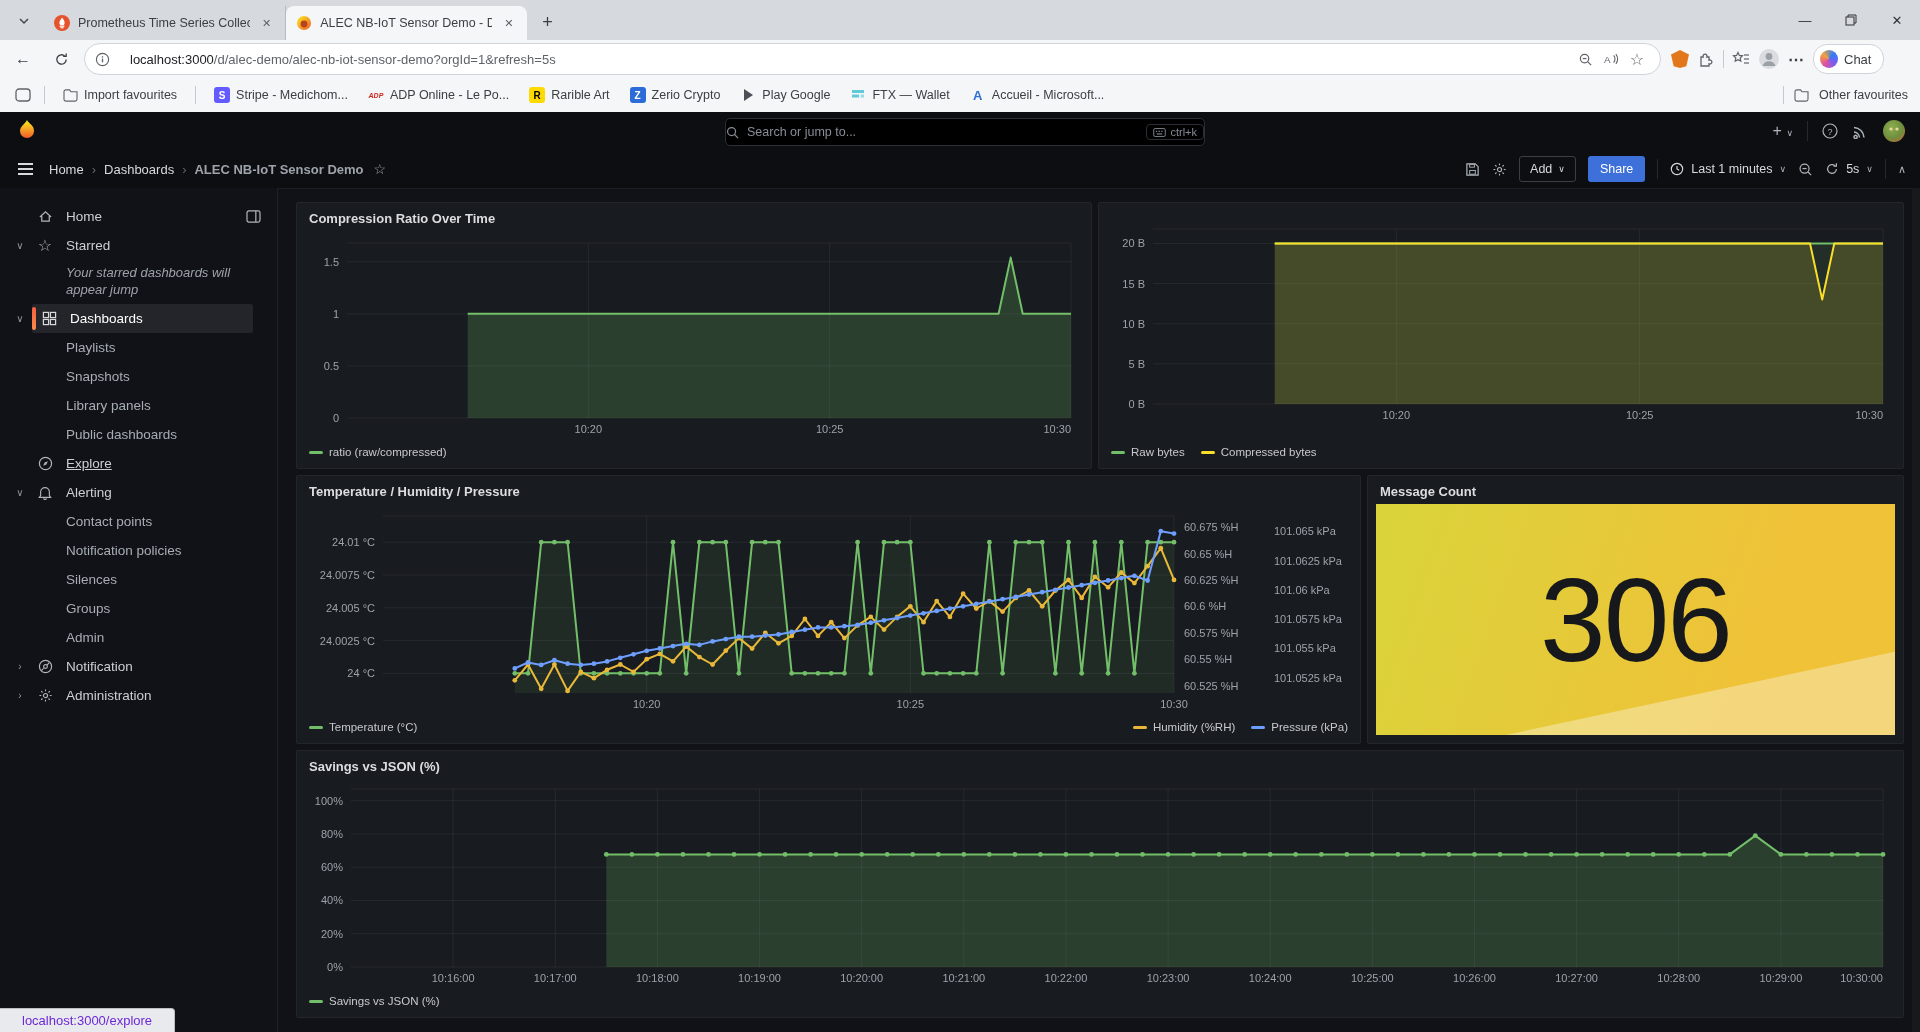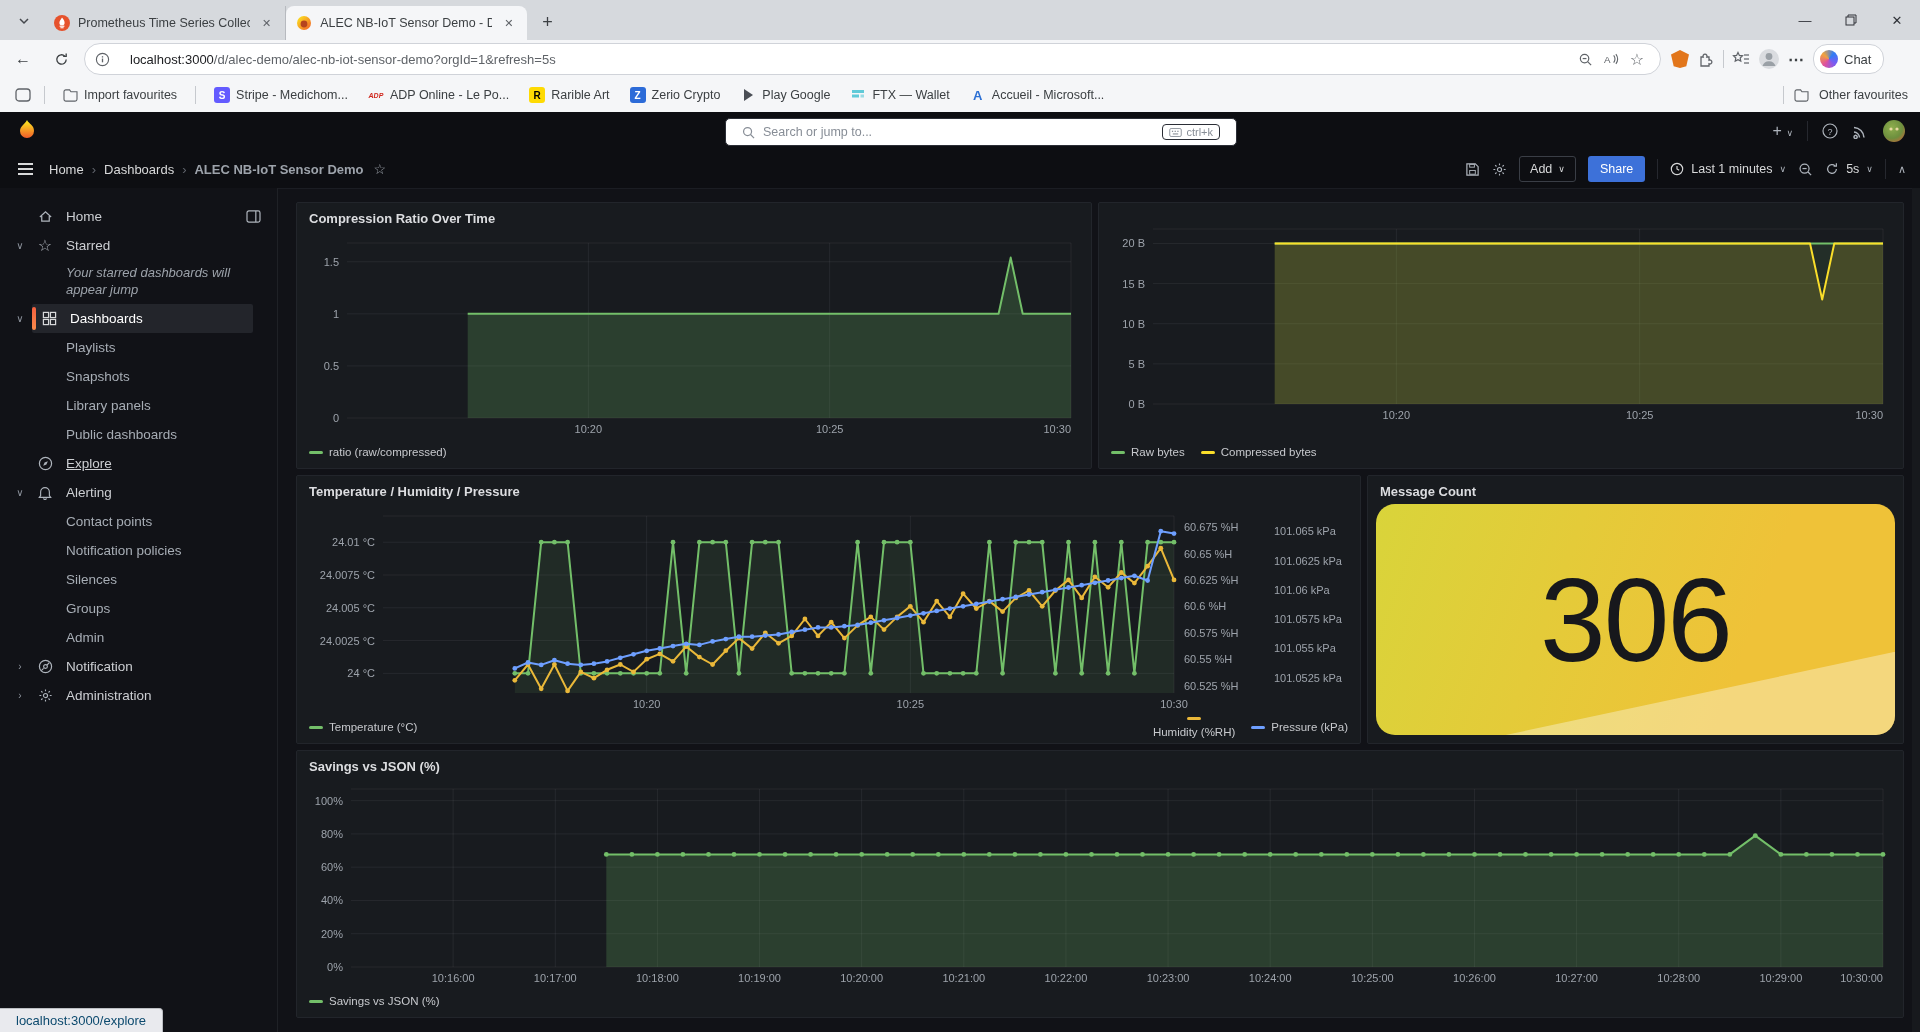--- a/index.html
+++ b/index.html
@@ -25,21 +25,21 @@
   .vdiv{width:1px;height:18px;background:#c6c9ce;}
   .chatpill{height:28px;background:#ffffff;border:1px solid #d0d3d9;border-radius:14px;display:flex;align-items:center;gap:6px;padding:0 12px 0 6px;font-size:13px;color:#3c4043;}
   .copilot{width:18px;height:18px;border-radius:50%;background:conic-gradient(from 40deg,#2f7df6,#7b5bf2,#e0529c,#f2a33c,#2f7df6);}
   .bookmarksrow{position:absolute;left:0;top:78px;width:1920px;height:34px;background:#f5f6f8;border-bottom:1px solid #d8dade;display:flex;align-items:center;font-size:12.5px;color:#3c4043;}
   .bm{display:flex;align-items:center;gap:6px;padding:0 10px;height:24px;border-radius:4px;white-space:nowrap;}
   .fav{width:16px;height:16px;border-radius:3px;display:flex;align-items:center;justify-content:center;font-size:10px;font-weight:bold;color:#fff;flex:0 0 auto;}
   .bm-right{margin-left:auto;display:flex;align-items:center;margin-right:12px;gap:10px;}
   
   .gf{position:absolute;left:0;top:112px;width:1920px;height:920px;background:#111217;}
   .gf-topbar{position:absolute;left:0;top:0;width:1920px;height:38px;background:#0d0e12;border-bottom:1px solid #1b1d23;display:flex;align-items:center;}
-  .gf-search{position:absolute;left:725px;top:6px;width:478px;height:26px;background:#ffffff;border:1px solid #2b2e36;border-radius:5px;display:flex;align-items:center;padding:0 16px;color:#878d96;font-size:12.5px;gap:8px;}
+  .gf-search{position:absolute;left:725px;top:6px;width:478px;height:26px;background:#000000;border:1px solid #2b2e36;border-radius:5px;display:flex;align-items:center;padding:0 0;color:#878d96;font-size:12.5px;gap:8px;}
   .kbd{margin-left:auto;border:1px solid #2b2e36;border-radius:4px;padding:1px 6px;font-size:11px;color:#878d96;display:flex;align-items:center;gap:4px;}
   .gf-top-right{position:absolute;right:14px;top:0;height:38px;display:flex;align-items:center;gap:14px;color:#aeb4bc;}
   .gf-toolbar{position:absolute;left:0;top:38px;width:1920px;height:38px;background:#0d0e12;border-bottom:1px solid #1b1d23;display:flex;align-items:center;}
   .crumb{font-size:13px;color:#d8d9da;}
   .crumb.current{color:#9da3ab;font-weight:bold;}
   .crumb-sep{color:#61656d;margin:0 8px;font-size:13px;}
   .tb-right{margin-left:auto;display:flex;align-items:center;gap:12px;margin-right:14px;color:#aeb4bc;}
   .btn-outline{border:1px solid #3a3e46;border-radius:3px;height:26px;display:flex;align-items:center;gap:6px;padding:0 10px;font-size:12.5px;color:#d8d9da;background:transparent;}
   .btn-share{border:none;border-radius:3px;height:26px;display:flex;align-items:center;padding:0 12px;font-size:12.5px;color:#fff;}
   .timebox{display:flex;align-items:center;gap:7px;font-size:12.5px;color:#d8d9da;}
@@ -59,25 +59,25 @@
   .panel{position:absolute;background:#181b1f;border:1px solid #22252b;border-radius:2px;display:flex;flex-direction:column;}
   .ptitle{height:26px;display:flex;align-items:center;padding:2px 12px 0;font-size:13px;font-weight:700;color:#dcdde0;flex:0 0 auto;}
   .pchart{flex:1;margin:2px 6px 0;}
   .pchart svg{width:100%;height:100%;display:block;}
   .plegend{flex:0 0 24px;display:flex;align-items:center;gap:16px;padding:0 12px 4px;font-size:11.5px;color:#c7c9cd;}
   .li{display:flex;align-items:center;gap:6px;white-space:nowrap;}
   .chip{width:14px;height:3px;border-radius:2px;display:inline-block;}
   .grid{stroke:rgba(204,204,220,0.08);stroke-width:1;}
   .tick{fill:#9da3ab;font-size:11px;font-family:"Liberation Sans",sans-serif;}
   
-  .statbody{flex:1;margin:0 8px 8px;position:relative;overflow:hidden;display:flex;align-items:center;justify-content:center;border-radius:19px;}
+  .statbody{flex:1;margin:0 8px 8px;position:relative;overflow:hidden;display:flex;align-items:center;justify-content:center;}
   .statval{font-size:118px;font-weight:500;color:#17181c;letter-spacing:-2px;z-index:2;}
   .stat-tri{position:absolute;right:0;bottom:0;width:75%;height:36%;clip-path:polygon(0 100%,100% 0,100% 100%);z-index:1;}
   .gf-scroll{position:absolute;right:0;top:76px;width:8px;height:844px;background:#17191d;}
-  .status-tip{position:absolute;left:0;bottom:0;background:#e9eaee;border:1px solid #bcbec3;border-left:none;border-bottom:none;border-radius:0 4px 0 0;padding:4px 16px;font-size:13px;color:#0c4a6e;z-index:50;}
+  .status-tip{position:absolute;left:0;bottom:0;background:#e9eaee;border:1px solid #bcbec3;border-left:none;border-bottom:none;border-radius:0 4px 0 0;padding:4px 22px;font-size:13px;color:#6d28d9;z-index:50;}
   svg.ic{display:block;}
 </style>
 </head>
 <body>
 
 <div class="tabstrip">
   <div class="tabsearch">
     <svg class="ic" width="12" height="12" viewBox="0 0 12 12">
         <path d="M2 4l4 4 4-4" stroke="#45484d" stroke-width="1.5" fill="none"></path>
       </svg>
@@ -709,21 +709,21 @@
           <circle cx="844.6" cy="74.5" r="2.4" fill="#6e9fff"></circle>
           <circle cx="857.8" cy="25.2" r="2.4" fill="#6e9fff"></circle>
           <circle cx="871.0" cy="27.6" r="2.4" fill="#6e9fff"></circle>
         </svg>
       </div>
     <div class="plegend">
       <span class="li">
           <i class="chip" style="background: rgb(115, 191, 105);"></i>
           <span>Temperature (°C)</span>
         </span>
-      <span class="li" style="margin-left:auto;flex-direction:column;">
+      <span class="li" style="margin-left:auto;">
           <i class="chip" style="background: rgb(234, 184, 57);"></i>
           <span>Humidity (%RH)</span>
         </span>
       <span class="li">
           <i class="chip" style="background: rgb(110, 159, 255);"></i>
           <span>Pressure (kPa)</span>
         </span>
     </div>
   </div>
 

